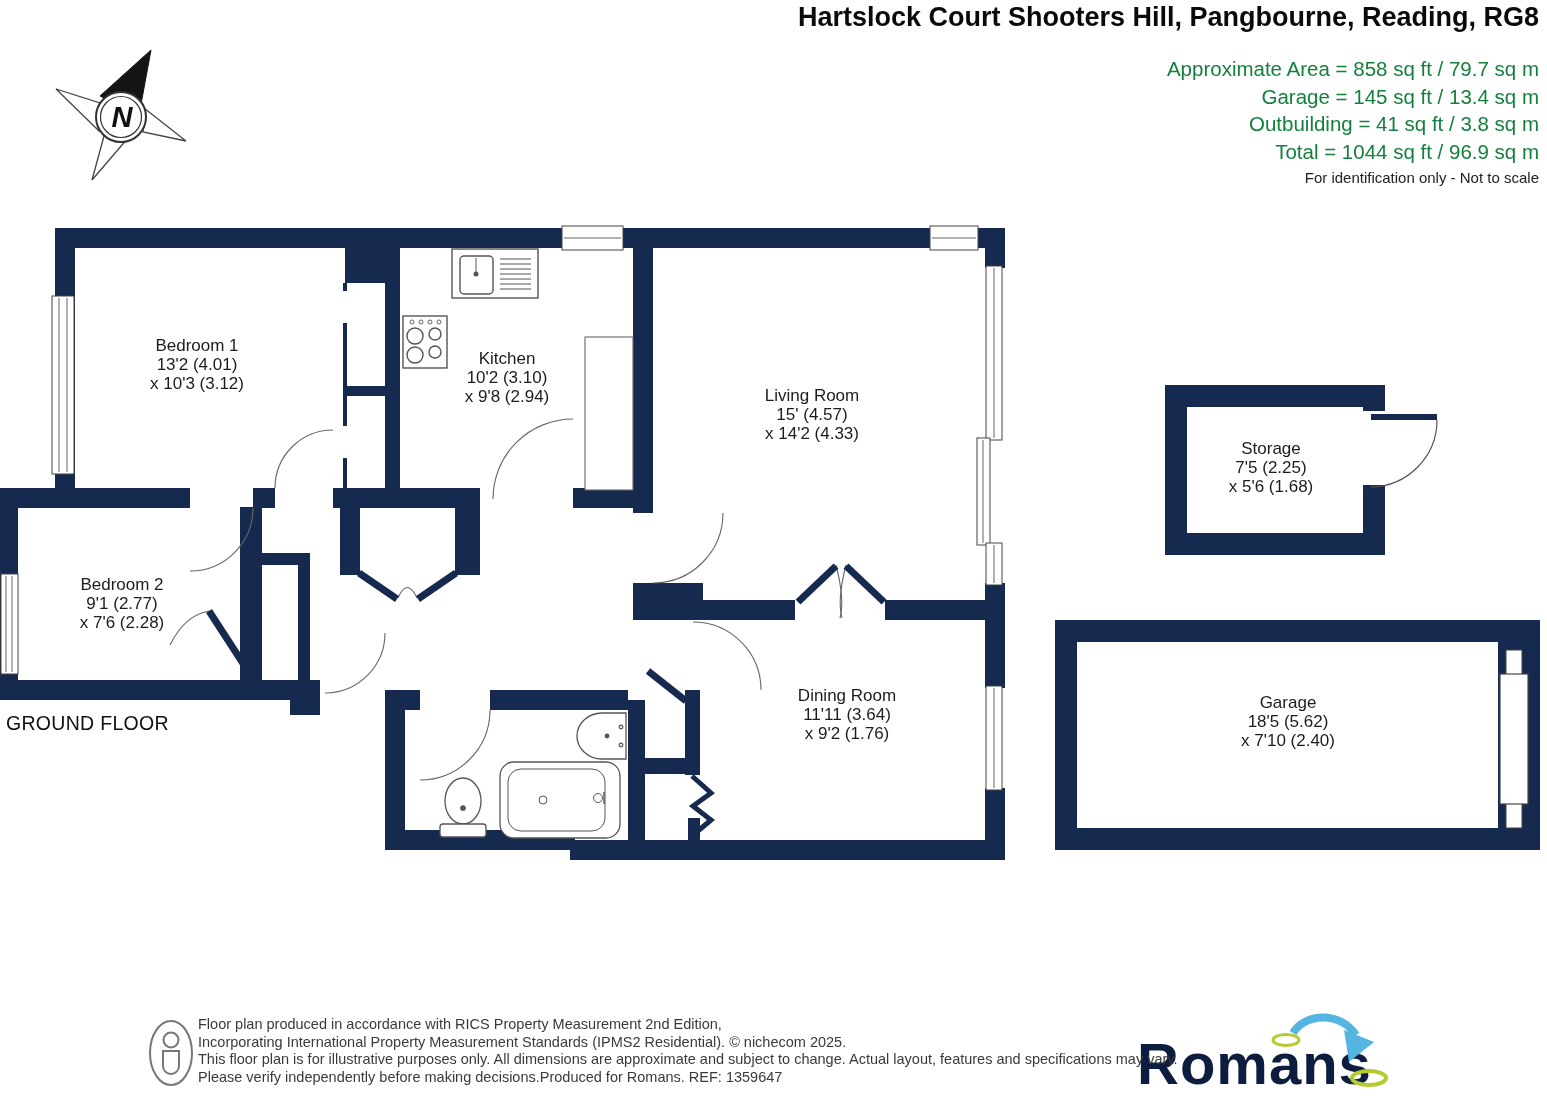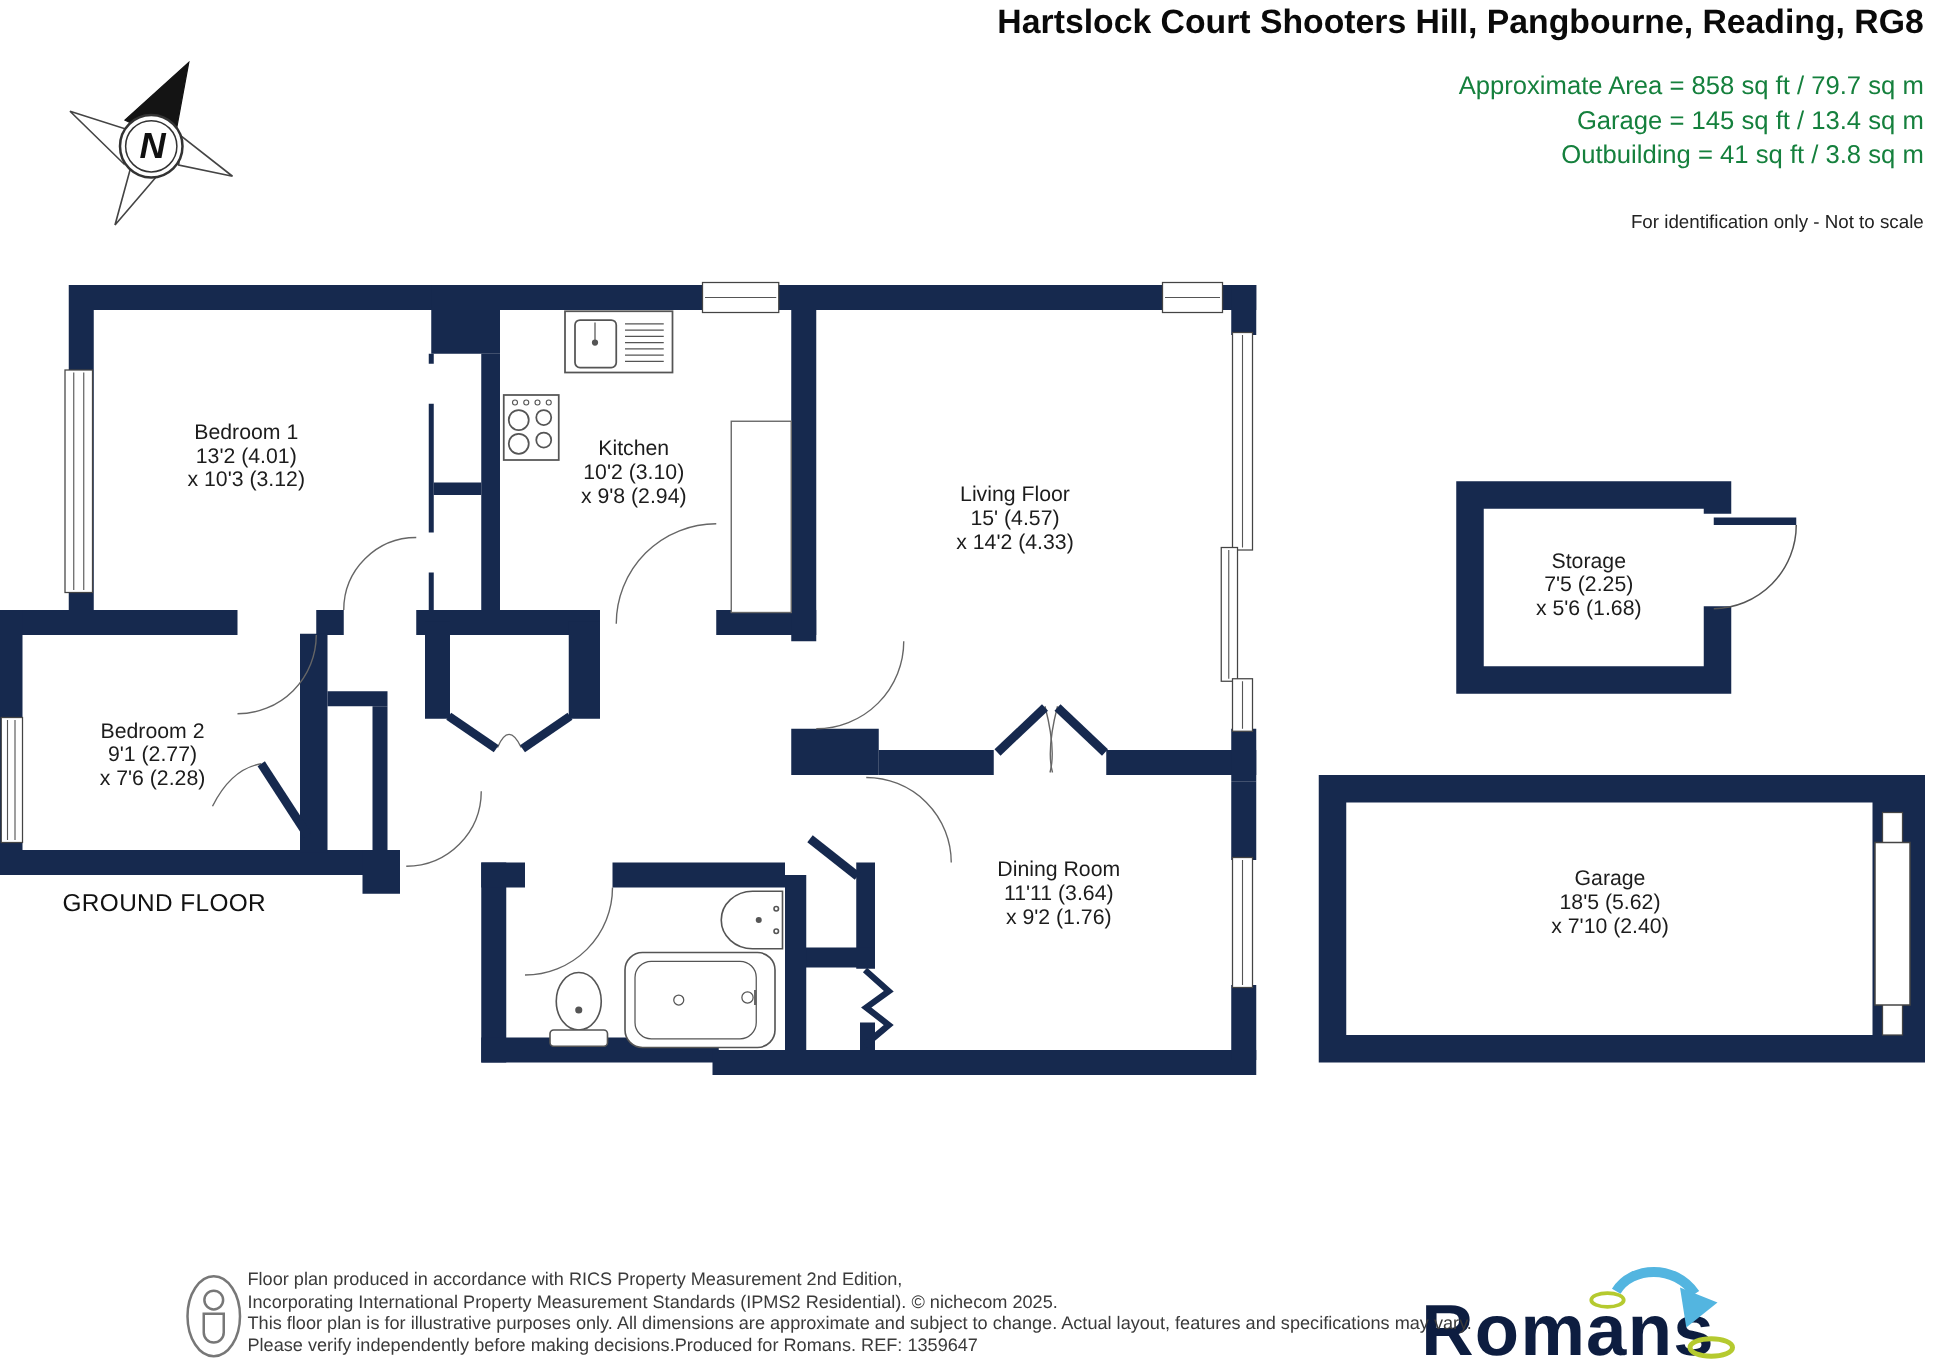--- a/index.html
+++ b/index.html
@@ -8,21 +8,21 @@
   .plan-svg{position:absolute;left:0;top:0;}
   .title{position:absolute;top:2px;right:8px;font-size:27px;font-weight:bold;
          letter-spacing:0px;color:#0a0a0a;white-space:nowrap;}
   .area-block{position:absolute;top:55px;right:8px;text-align:right;font-size:20.5px;
               line-height:27.5px;color:#15803d;}
   .disclaimer{position:absolute;top:169px;right:8px;font-size:15px;color:#222;text-align:right;}
   .room-label{position:absolute;width:220px;text-align:center;font-size:17px;
               line-height:19px;color:#1c1c1c;}
   .room-label span{display:block;}
   .ground-floor{position:absolute;left:6px;top:712px;font-size:19.5px;color:#111;
-                letter-spacing:0.3px;margin-left:44px;}
+                letter-spacing:0.3px;}
   .footer-text{position:absolute;left:198px;top:1016px;font-size:14.5px;
                line-height:17.6px;color:#3a3a3a;}
 </style>
 </head>
 <body>
 
 <div class="page">
 
   <svg class="plan-svg" width="1547" height="1096" viewBox="0 0 1547 1096">
 
@@ -201,36 +201,37 @@
       <polygon points="1344,1030 1374,1042 1349,1062" fill="#53B5E0"></polygon>
     </g>
   </svg>
 
   <div class="title">Hartslock Court Shooters Hill, Pangbourne, Reading, RG8</div>
 
   <div class="area-block">
     <div>Approximate Area = 858 sq ft / 79.7 sq m</div>
     <div>Garage = 145 sq ft / 13.4 sq m</div>
     <div>Outbuilding = 41 sq ft / 3.8 sq m</div>
+    <div>Total = 1044 sq ft / 96.9 sq m</div>
   </div>
 
   <div class="disclaimer">For identification only - Not to scale</div>
 
   <div class="room-label" style="left:87px;top:336px;">
     <span>Bedroom 1</span>
     <span>13'2 (4.01)</span>
     <span>x 10'3 (3.12)</span>
   </div>
   <div class="room-label" style="left:397px;top:349px;">
     <span>Kitchen</span>
     <span>10'2 (3.10)</span>
     <span>x 9'8 (2.94)</span>
   </div>
   <div class="room-label" style="left:702px;top:386px;">
-    <span>Living Floor</span>
+    <span>Living Room</span>
     <span>15' (4.57)</span>
     <span>x 14'2 (4.33)</span>
   </div>
   <div class="room-label" style="left:12px;top:551px;margin-top:24px;">
     <span>Bedroom 2</span>
     <span>9'1 (2.77)</span>
     <span>x 7'6 (2.28)</span>
   </div>
   <div class="room-label" style="left:737px;top:686px;">
     <span>Dining Room</span>

